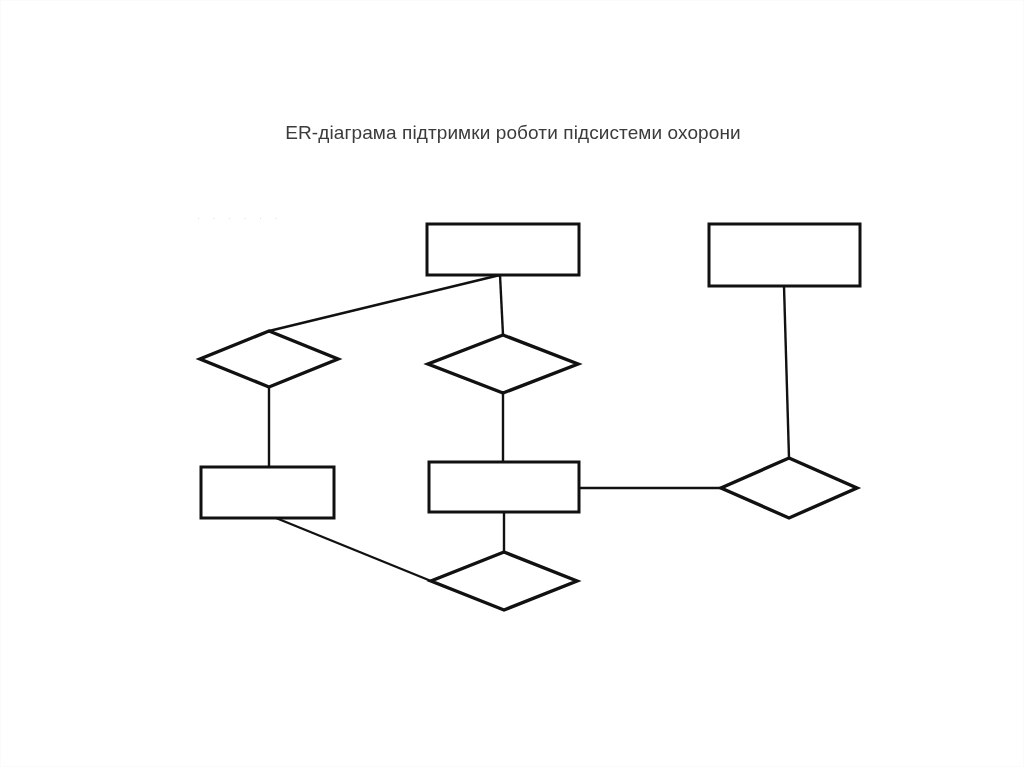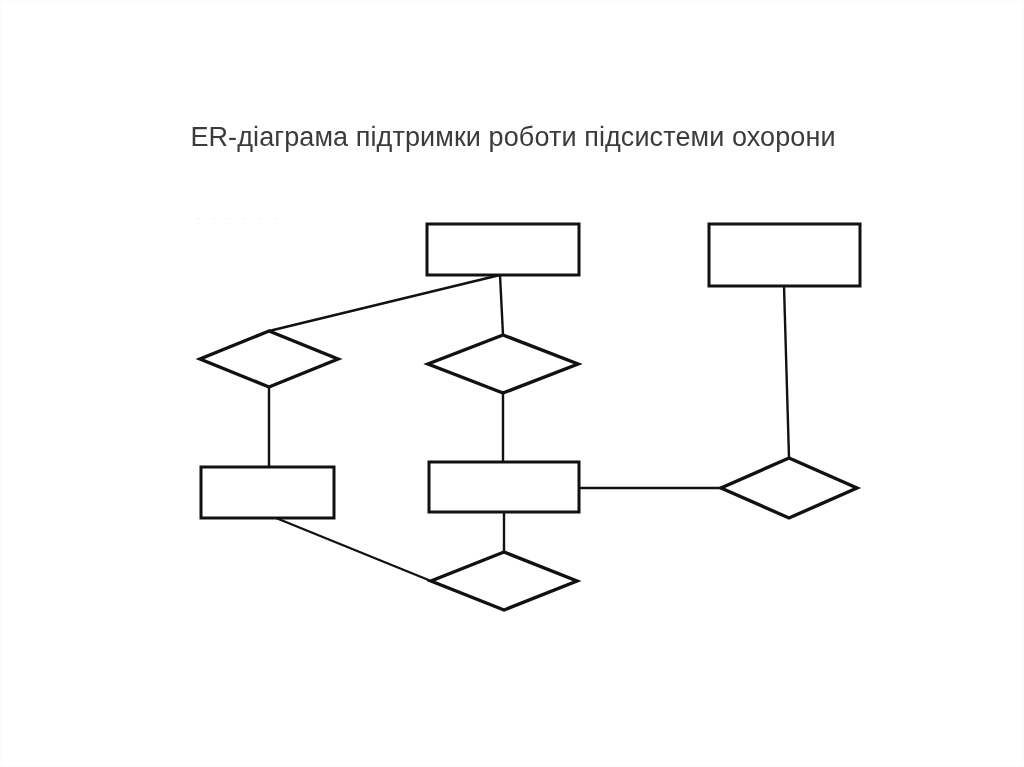--- a/index.html
+++ b/index.html
@@ -20,21 +20,21 @@
     box-sizing: border-box;
     border: 1px solid #fbfbfb;
   }
   #slide-title {
     position: absolute;
     left: 0;
     top: 121px;
     width: 1024px;
     text-align: center;
     font-family: "Liberation Sans", sans-serif;
-    font-size: 27px;
+    font-size: 19px;
     font-weight: 400;
     color: #3b3b3b;
     letter-spacing: 0.1px;
     white-space: nowrap;
   }
   #diagram-canvas {
     position: absolute;
     left: 0;
     top: 0;
     width: 1024px;

